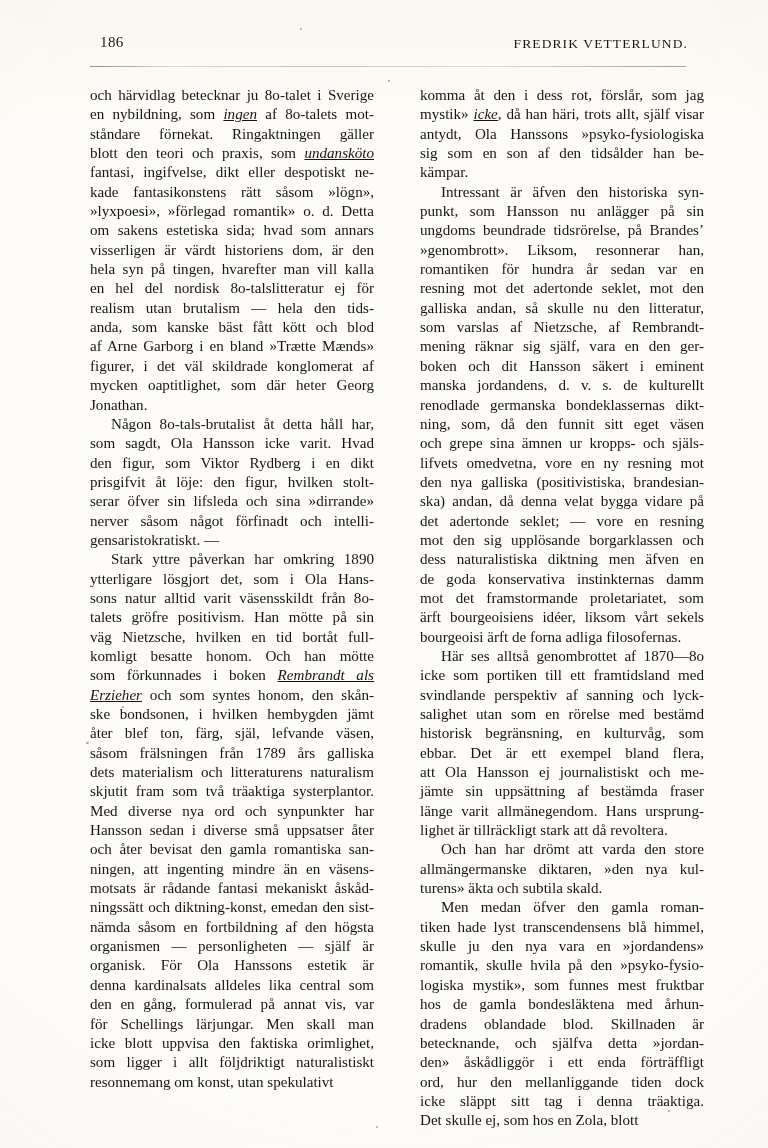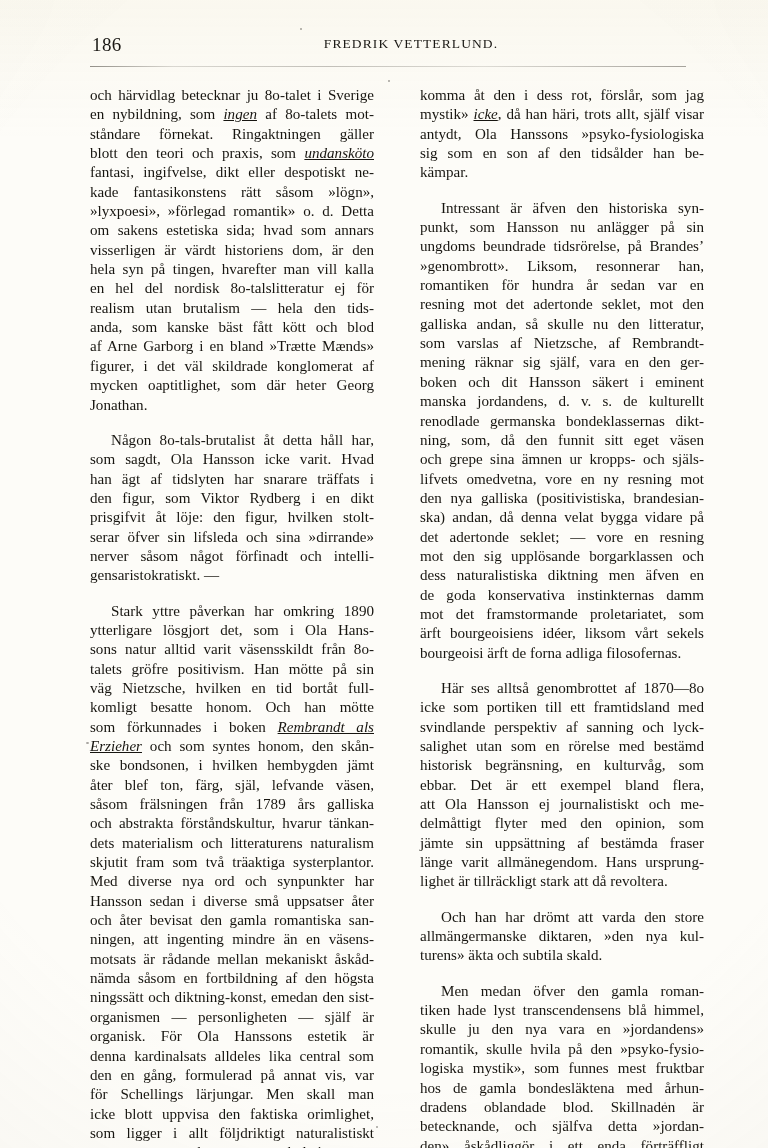--- a/index.html
+++ b/index.html
@@ -38,32 +38,32 @@
   
   #runhead {
     position: absolute;
     top: 34px;
     left: 88px;
     width: 600px;
     height: 26px;
   }
   #folio {
     position: absolute;
-    left: 4px;
+    left: 12px;
     top: 0;
-    font-size: 19px;
+    font-size: 15px;
     letter-spacing: 0.4px;
     color: #1a1814;
   }
   #runtitle {
     position: absolute;
     left: 0;
     right: 0;
     top: 2px;
-    text-align: center;
+    text-align: right;
     font-size: 13.5px;
     letter-spacing: 1.1px;
     color: #1a1814;
     padding-left: 46px;
   }
   #rule {
     position: absolute;
     top: 66px;
     left: 90px;
     width: 596px;
@@ -92,21 +92,21 @@
     font-size: 15.1px;
     line-height: 19.35px;
     text-align: justify;
     text-align-last: left;
     color: #171510;
   }
   #col-left  { left: 90px; }
   #col-right { left: 420px; }
 
   .para { margin: 0; }
-  .para + .para { margin-top: 16px; }
+  .para + .para { margin-top: 0; }
 
   
   .ln {
     display: block;
     text-align: justify;
     text-align-last: justify;
     white-space: nowrap;
   }
   .ln.last {
     text-align-last: left;
@@ -158,49 +158,47 @@
         <span class="ln"><span>realism utan brutalism — hela den tids-</span></span>
         <span class="ln"><span>anda, som kanske bäst fått kött och blod</span></span>
         <span class="ln"><span>af Arne Garborg i en bland »Trætte Mænds»</span></span>
         <span class="ln"><span>figurer, i det väl skildrade konglomerat af</span></span>
         <span class="ln"><span>mycken oaptitlighet, som där heter Georg</span></span>
         <span class="ln last"><span>Jonathan.</span></span>
       </p>
       <p class="para">
         <span class="ln"><span class="ind"></span><span>Någon 8o-tals-brutalist åt detta håll har,</span></span>
         <span class="ln"><span>som sagdt, Ola Hansson icke varit.  Hvad</span></span>
-        <span class="ln"><span>han ägt af tidslyten har snarare träffats i</span></span>
         <span class="ln"><span>den figur, som Viktor Rydberg i en dikt</span></span>
         <span class="ln"><span>prisgifvit åt löje: den figur, hvilken stolt-</span></span>
         <span class="ln"><span>serar öfver sin lifsleda och sina »dirrande»</span></span>
         <span class="ln"><span>nerver såsom något förfinadt och intelli-</span></span>
         <span class="ln last"><span>gensaristokratiskt. —</span></span>
       </p>
       <p class="para">
         <span class="ln"><span class="ind"></span><span>Stark yttre påverkan har omkring 1890</span></span>
         <span class="ln"><span>ytterligare lösgjort det, som i Ola Hans-</span></span>
         <span class="ln"><span>sons natur alltid varit väsensskildt från 8o-</span></span>
         <span class="ln"><span>talets gröfre positivism.  Han mötte på sin</span></span>
         <span class="ln"><span>väg Nietzsche, hvilken en tid bortåt full-</span></span>
         <span class="ln"><span>komligt besatte honom.   Och han mötte</span></span>
         <span class="ln"><span>som förkunnades i boken </span><i>Rembrandt als</i></span>
         <span class="ln"><i>Erzieher</i><span> och som syntes honom, den skån-</span></span>
         <span class="ln"><span>ske bondsonen, i hvilken hembygden jämt</span></span>
         <span class="ln"><span>åter blef ton, färg, själ, lefvande väsen,</span></span>
         <span class="ln"><span>såsom frälsningen från 1789 års galliska</span></span>
-        <span class="ln"><span>och abstrakta förståndskultur, hvarur tänkan-</span></span>
         <span class="ln"><span>dets materialism och litteraturens naturalism</span></span>
         <span class="ln"><span>skjutit fram som två träaktiga systerplantor.</span></span>
         <span class="ln"><span>Med diverse nya ord och synpunkter har</span></span>
         <span class="ln"><span>Hansson sedan i diverse små uppsatser åter</span></span>
         <span class="ln"><span>och åter bevisat den gamla romantiska san-</span></span>
         <span class="ln"><span>ningen, att ingenting mindre än en väsens-</span></span>
-        <span class="ln"><span>motsats är rådande mellan mekaniskt åskåd-</span></span>
+        <span class="ln"><span>motsats är rådande fantasi mekaniskt åskåd-</span></span>
+        <span class="ln"><span>ningssätt och diktning-konst, emedan den sist-</span></span>
         <span class="ln"><span>nämda såsom en fortbildning af den högsta</span></span>
-        <span class="ln"><span>ningssätt och diktning-konst, emedan den sist-</span></span>
         <span class="ln"><span>organismen — personligheten — själf är</span></span>
         <span class="ln"><span>organisk.   För Ola Hanssons estetik är</span></span>
         <span class="ln"><span>denna kardinalsats alldeles lika central som</span></span>
         <span class="ln"><span>den en gång, formulerad på annat vis, var</span></span>
         <span class="ln"><span>för Schellings lärjungar.  Men skall man</span></span>
         <span class="ln"><span>icke blott uppvisa den faktiska orimlighet,</span></span>
         <span class="ln"><span>som ligger i allt följdriktigt naturalistiskt</span></span>
         <span class="ln last"><span>resonnemang om konst, utan spekulativt</span></span>
       </p>
     </div>
@@ -239,21 +237,20 @@
         <span class="ln last"><span>bourgeoisi ärft de forna adliga filosofernas.</span></span>
       </p>
       <p class="para">
         <span class="ln"><span class="ind"></span><span>Här ses alltså genombrottet af 1870—8o</span></span>
         <span class="ln"><span>icke som portiken till ett framtidsland med</span></span>
         <span class="ln"><span>svindlande perspektiv af sanning och lyck-</span></span>
         <span class="ln"><span>salighet utan som en rörelse med bestämd</span></span>
         <span class="ln"><span>historisk begränsning, en kulturvåg, som</span></span>
         <span class="ln"><span>ebbar.  Det är ett exempel bland flera,</span></span>
         <span class="ln"><span>att Ola Hansson ej journalistiskt och me-</span></span>
-        <span class="ln"><span>delmåttigt flyter med den opinion, som</span></span>
         <span class="ln"><span>jämte sin uppsättning af bestämda fraser</span></span>
         <span class="ln"><span>länge varit allmänegendom. Hans ursprung-</span></span>
         <span class="ln last"><span>lighet är tillräckligt stark att då revoltera.</span></span>
       </p>
       <p class="para">
         <span class="ln"><span class="ind"></span><span>Och han har drömt att varda den store</span></span>
         <span class="ln"><span>allmängermanske diktaren, »den nya kul-</span></span>
         <span class="ln last"><span>turens» äkta och subtila skald.</span></span>
       </p>
       <p class="para">

